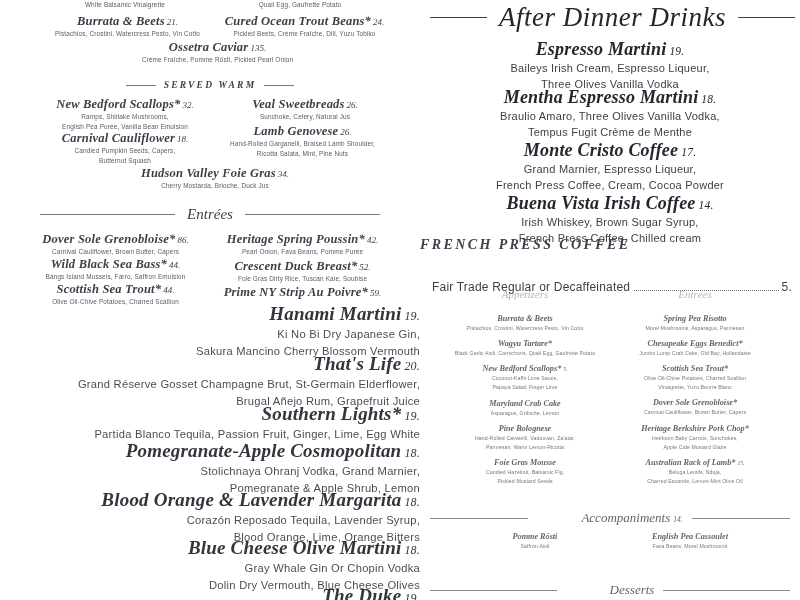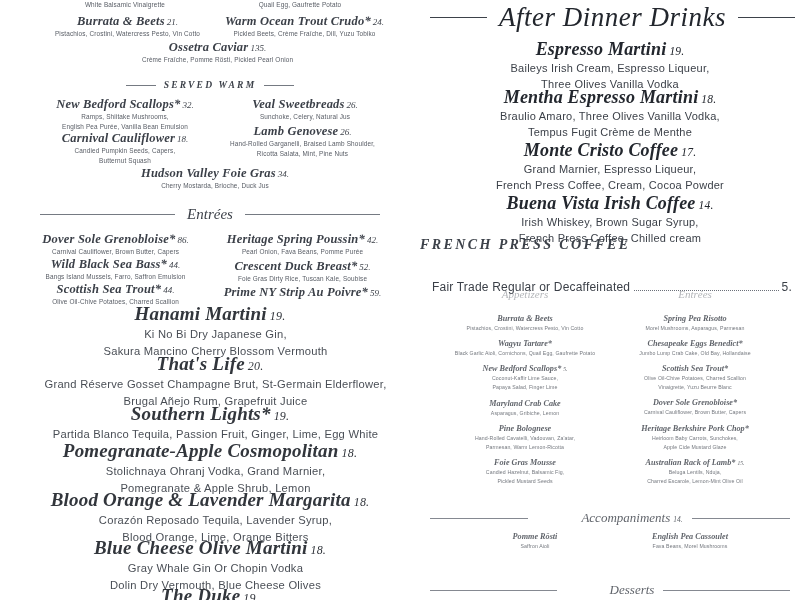--- a/index.html
+++ b/index.html
@@ -44,21 +44,21 @@
   }
 
   .entree-head{
     position:absolute;left:40px;top:206px;width:340px;
     display:flex;align-items:center;justify-content:center;gap:12px;
   }
   .entree-head .line{height:1px;background:#6b7079;flex:1;}
   .entree-head .txt{font-style:italic;font-size:15px;color:#2d323b;white-space:nowrap;}
 
   
-  .cocktail{position:absolute;width:420px;text-align:center;}
+  .cocktail{position:absolute;width:420px;text-align:right;}
   .cocktail .c-name{
     font-family:"Liberation Serif", serif;font-style:italic;font-weight:700;
     font-size:19px;color:#23272e;letter-spacing:.2px;
   }
   .cocktail .c-price{font-size:12px;font-style:italic;font-weight:400;margin-left:3px;}
   .cocktail .c-desc{
     font-family:"Liberation Sans", sans-serif;font-size:11.2px;line-height:15px;
     color:#3a3f47;letter-spacing:.25px;margin-top:2px;padding-left:11px;
   }
 
@@ -128,21 +128,21 @@
   </div>
   <div class="l-item" style="position:absolute;left:215px;top:0px;width:170px;text-align:center;">
     <div class="item-desc" style="font-size:6.4px;">Quail Egg, Gaufrette Potato</div>
   </div>
 
   <div class="l-item item" style="position:absolute;left:40px;top:14px;width:175px;">
     <div class="item-name"><span>Burrata &amp; Beets</span><span class="item-price">21.</span></div>
     <div class="item-desc">Pistachios, Crostini, Watercress Pesto, Vin Cotto</div>
   </div>
   <div class="l-item item" style="position:absolute;left:212px;top:14px;width:185px;">
-    <div class="item-name"><span>Warm Ocean Trout Crudo*</span><span class="item-price">24.</span></div>
+    <div class="item-name"><span>Cured Ocean Trout Beans*</span><span class="item-price">24.</span></div>
     <div class="item-desc">Pickled Beets, Crème Fraîche, Dill, Yuzu Tobiko</div>
   </div>
   <div class="l-item item" style="position:absolute;left:125px;top:40px;width:185px;">
     <div class="item-name"><span>Ossetra Caviar</span><span class="item-price">135.</span></div>
     <div class="item-desc">Crème Fraîche, Pomme Rösti, Pickled Pearl Onion</div>
   </div>
 
   <div class="sm-head" style="left:110px;top:80px;width:200px;">
     <span class="line"></span>
     <span class="txt">SERVED WARM</span>

